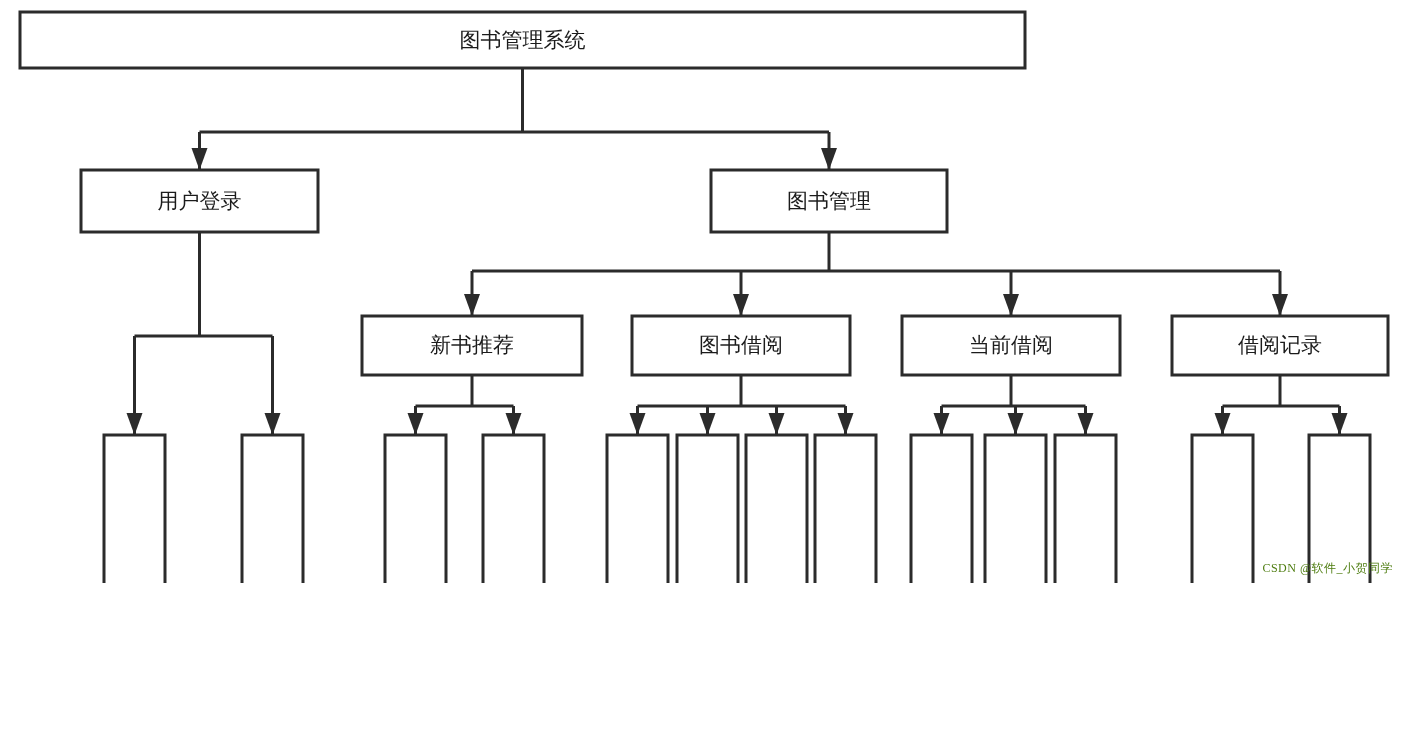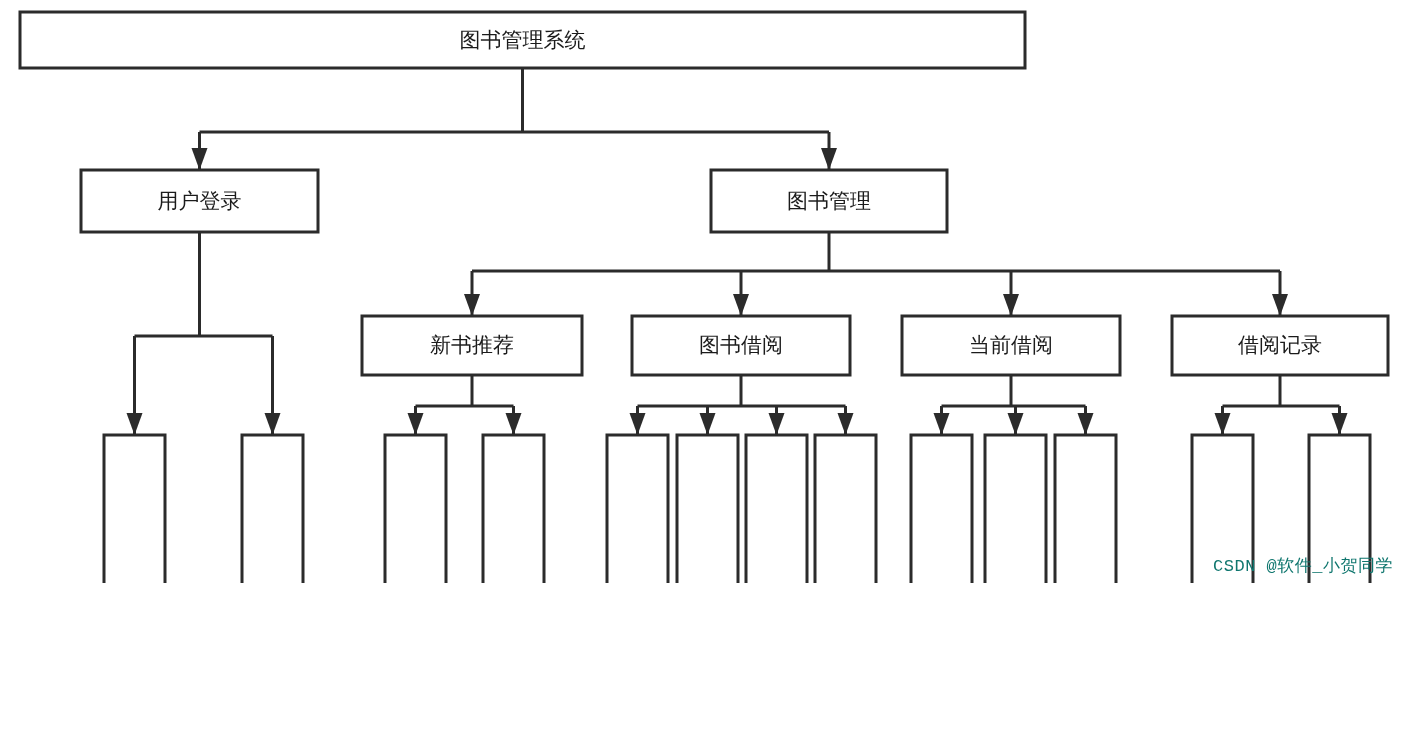--- a/index.html
+++ b/index.html
@@ -60,23 +60,23 @@
     line-height: 1.18;
     color: #1b1b1b;
     letter-spacing: 2.5px;
     pointer-events: none;
     white-space: nowrap;
   }
   .watermark {
     position: absolute;
     right: 12px;
     bottom: 6px;
-    font-family: Liberation Mono, monospace;
-    font-size: 17px;
-    color: #0f766e;
+    font-family: Liberation Serif, serif;
+    font-size: 12px;
+    color: #4d7c0f;
     letter-spacing: 0.5px;
     white-space: nowrap;
   }
 </style>
 </head>
 <body>
 
 <div id="diagram-root">
 
   <svg id="flowchart" viewBox="0 0 1405 747" xmlns="http://www.w3.org/2000/svg">

